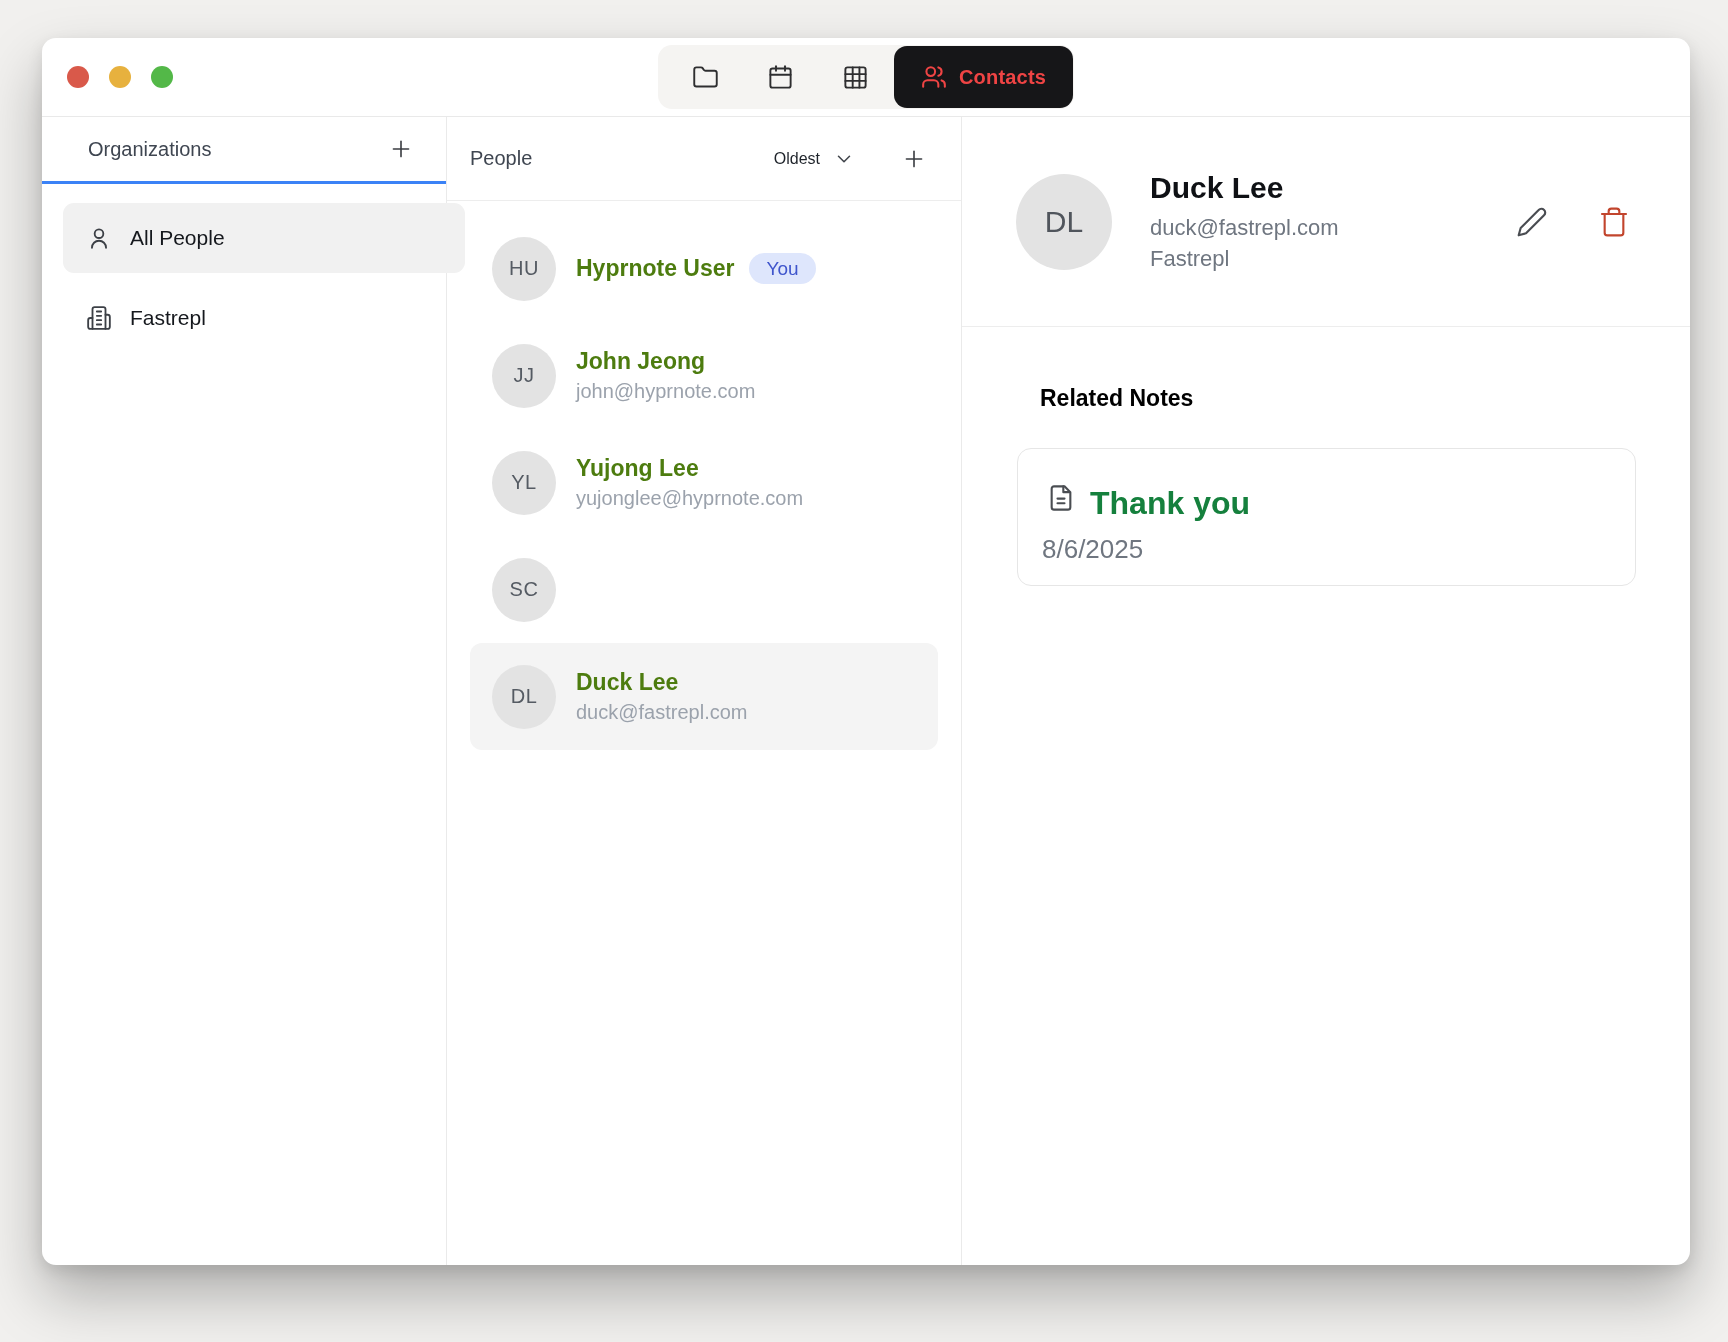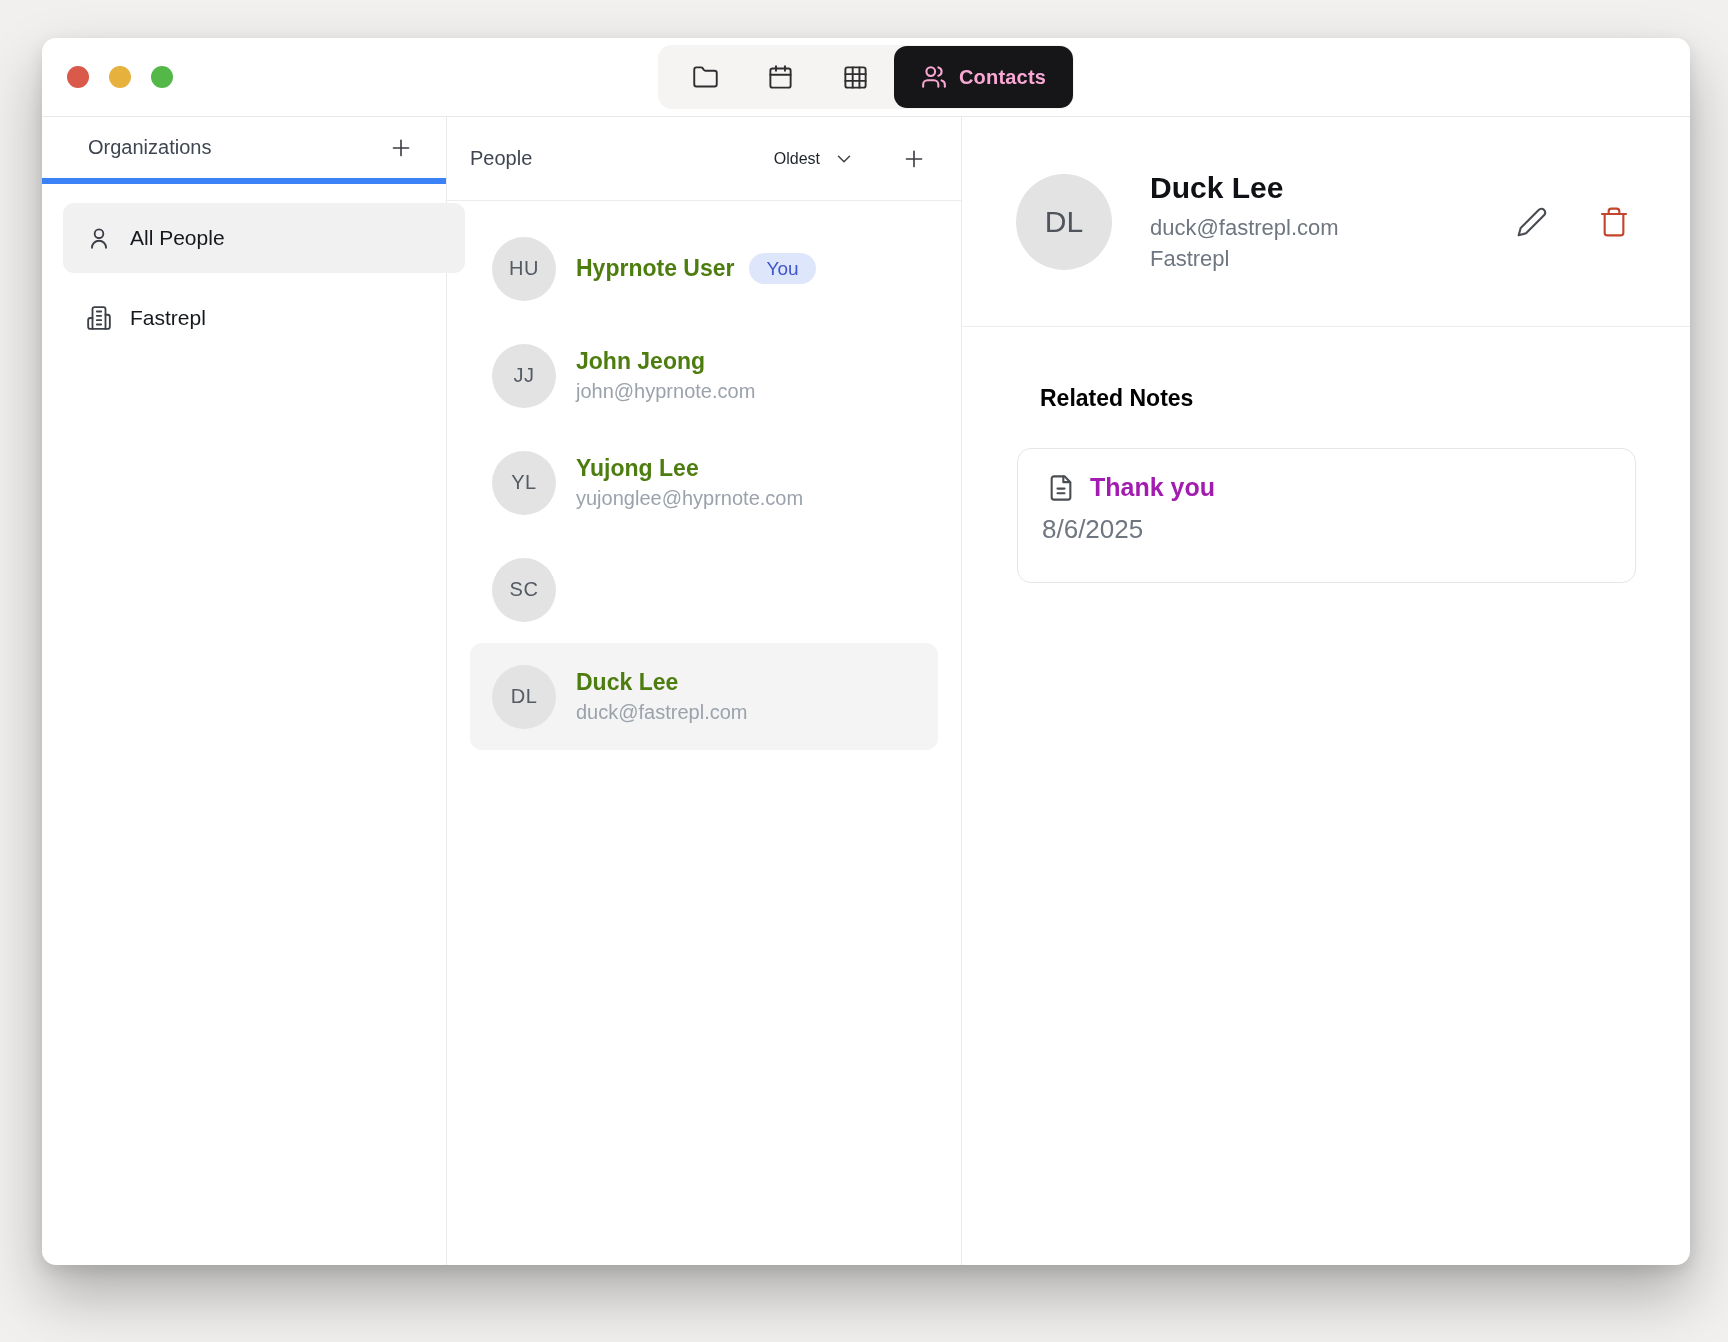--- a/index.html
+++ b/index.html
@@ -31,33 +31,33 @@
   .toolbar {
     display:flex; align-items:center;
     background:#f5f4f2; border-radius:14px; height:64px; padding-left:10px;
   }
   .tool-btn {
     width:75px; height:64px; display:flex; align-items:center; justify-content:center;
     color:#2e2e30; border-radius:12px; cursor:default;
   }
   .tool-pill {
     height:62px; margin:1px; display:flex; align-items:center; gap:12px;
-    background:#161618; color:#f9a8d4; border-radius:13px; padding:0 27px;
+    background:#161618; color:#ef4444; border-radius:13px; padding:0 27px;
     font-size:20px; font-weight:700; letter-spacing:.2px;
   }
   svg.ic { display:block; fill:none; stroke:currentColor; stroke-width:1.7; stroke-linecap:round; stroke-linejoin:round; }
   
   .main { flex:1; display:flex; min-height:0; }
   .col-side   { width:405px; flex:0 0 405px; border-right:1px solid #eaeaea; display:flex; flex-direction:column; }
   .col-people { width:515px; flex:0 0 515px; border-right:1px solid #eaeaea; display:flex; flex-direction:column; }
   .col-detail { flex:1; display:flex; flex-direction:column; }
   
   .side-header {
     flex:0 0 67px; display:flex; align-items:center;
-    padding:0 28px 0 46px; border-bottom:6px solid #3b82f6;justify-content:center;
+    padding:0 28px 0 46px; border-bottom:3px solid #3b82f6;justify-content:center;
   }
   .side-title { flex:1; font-size:20px; color:#3f4651; }
   .icon-btn { color:#3a3d42; display:flex; align-items:center; justify-content:center; width:34px; height:34px; }
   .side-list { padding:19px 14px 0 21px; display:flex; flex-direction:column; gap:10px; }
   .side-item {
     height:70px; width:402px; border-radius:11px;
     display:flex; align-items:center; padding-left:23px; gap:18px;
     color:#3c4046;
   }
   .side-item.selected { background:#f1f1f1; }
@@ -107,21 +107,21 @@
   .action-edit { color:#4a4d52; }
   .action-delete { color:#c2452d; }
   .notes-section { padding-left:55px; }
   .notes-title { margin-top:58px; margin-left:23px; font-size:23px; font-weight:700; color:#000000; }
   .note-card {
     margin-top:36px; width:619px; min-height:135px;
     border:1.5px solid #e6e6e6; border-radius:14px; padding:24px 24px 20px 24px;
     background:#fff;
   }
   .note-head { display:flex; align-items:center; gap:15px; padding-left:5px; color:#4a4d52; }
-  .note-title { font-size:25px; font-weight:700; color:#a21caf; }
+  .note-title { font-size:32px; font-weight:700; color:#15803d;margin-top:12px; }
   .note-date { font-size:26px; color:#6f7680; margin-top:12px; }
 </style>
 </head>
 <body>
 
 <div class="window">
 
   <div class="titlebar">
     <div class="lights">
       <div class="light red"></div>

